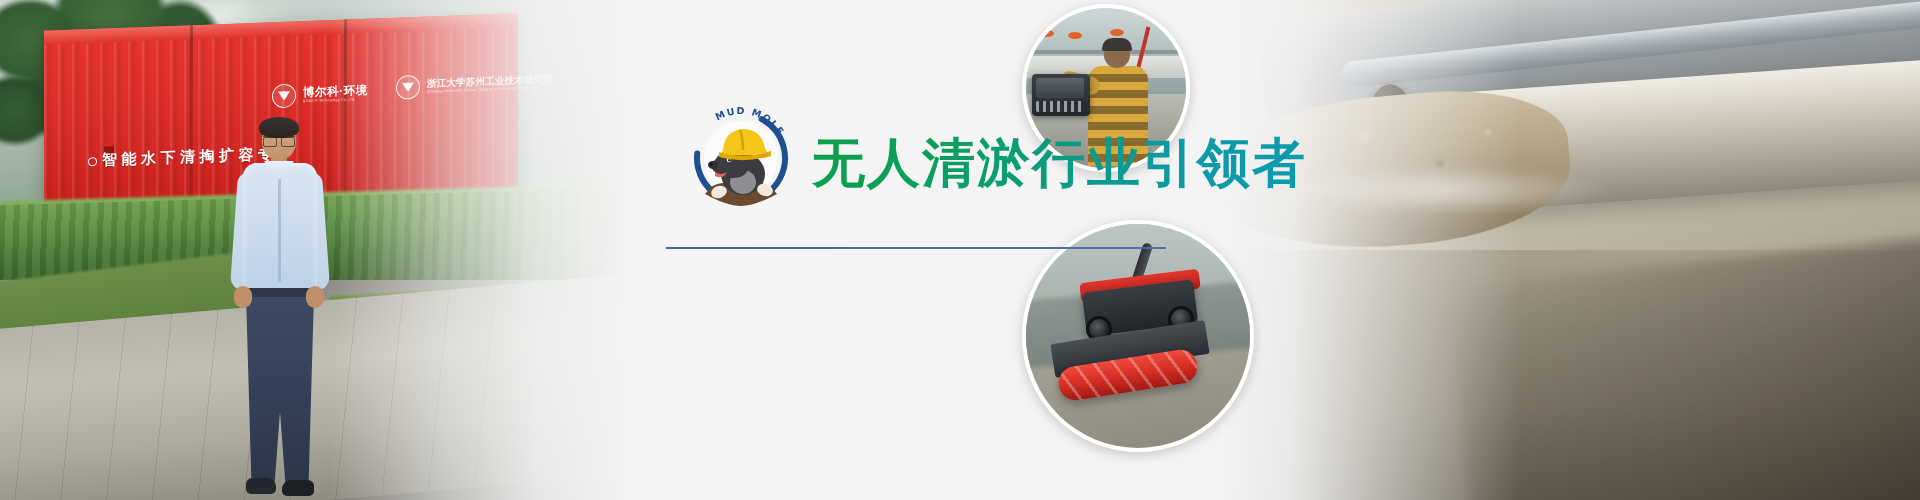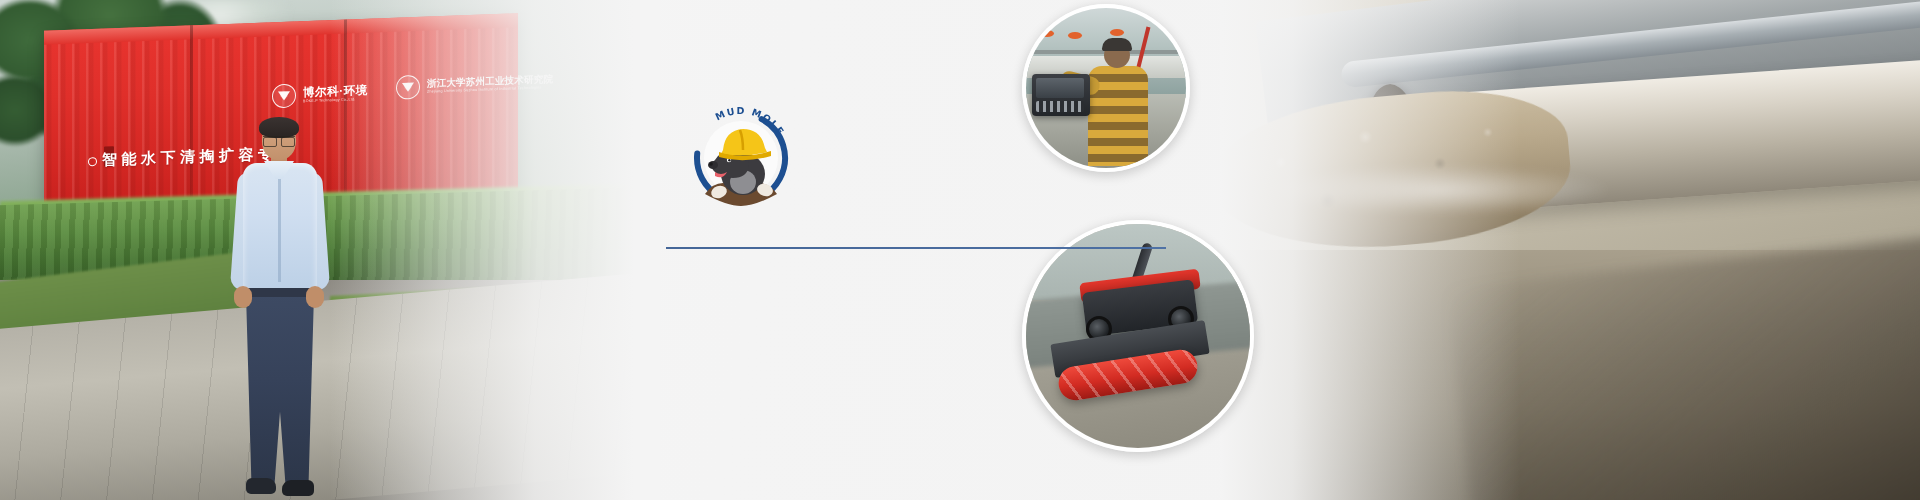--- a/index.html
+++ b/index.html
@@ -604,17 +604,18 @@
         <path d="M 38 48 Q 40 28 58 27 Q 76 27 80 46 L 82 50 Q 60 56 36 52 Z" fill="#f5c518"></path>
         <path d="M 34 50 Q 58 58 86 49 L 86 54 Q 58 62 34 55 Z" fill="#e0a900"></path>
         <path d="M 55 28 Q 58 36 58 48" stroke="#d79f00" stroke-width="2.5" fill="none"></path>
 
         <text font-family="DejaVu Sans, Liberation Sans, sans-serif" font-size="9.5" font-weight="700" fill="#1d4f91" letter-spacing="1.6">
           <textPath href="#ringPath" startOffset="16%">MUD MOLE</textPath>
         </text>
       </svg>
     </div>
 
+    <div class="headline">无人清淤行业引领者</div>
 
     <div class="divider"></div>
   </div>
 
 </div>
 
 </body></html>

